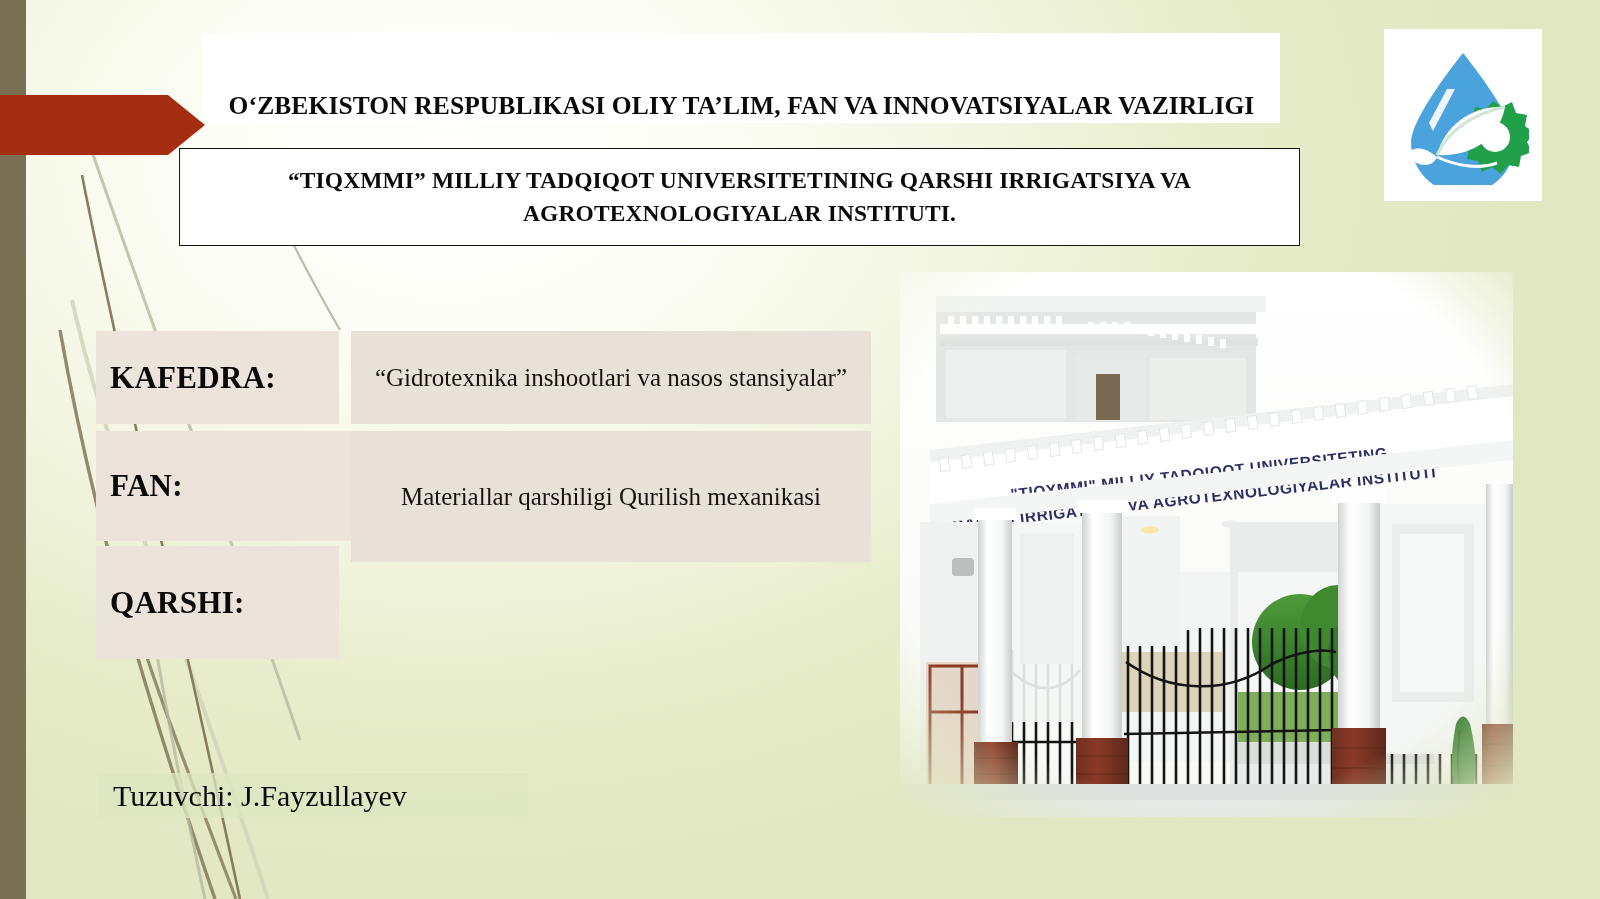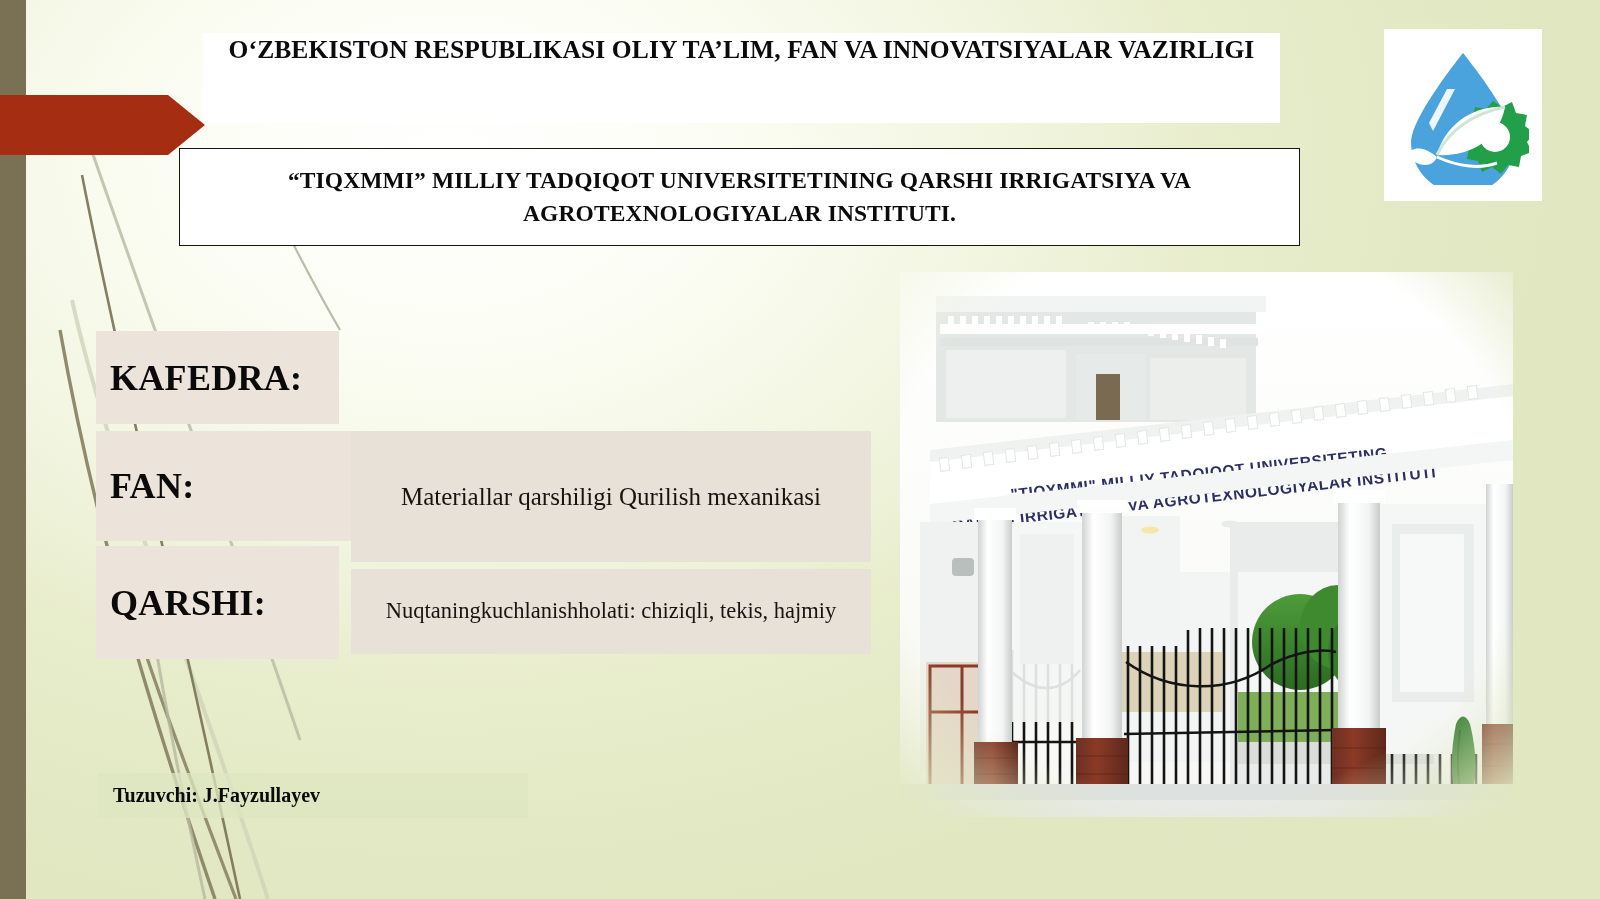--- a/index.html
+++ b/index.html
@@ -29,21 +29,21 @@
   .red-arrow{
     position:absolute;left:0;top:95px;width:205px;height:60px;
     background:#a52e12;
     -webkit-clip-path:polygon(0 0, 168px 0, 205px 30px, 168px 60px, 0 60px);
     clip-path:polygon(0 0, 168px 0, 205px 30px, 168px 60px, 0 60px);
   }
   
   .hdr1{
     position:absolute;left:203px;top:33px;width:1077px;height:90px;
     background:#ffffff;
-    display:flex;align-items:flex-start;justify-content:center;
+    display:flex;align-items:flex-end;justify-content:center;
     text-align:center;
     padding:0 14px;box-sizing:border-box;
   }
   .hdr1 span{
     font-size:25.5px;font-weight:bold;color:#0b0b0b;
     letter-spacing:.1px;line-height:1.35;
   }
   .hdr2{
     position:absolute;left:179px;top:148px;width:1121px;height:98px;
     background:#ffffff;border:1.6px solid #17150f;
@@ -62,21 +62,21 @@
     display:flex;align-items:center;justify-content:center;
   }
   
   .label-box{
     position:absolute;
     background:#ece3db;
     display:flex;align-items:center;
     padding-left:14px;box-sizing:border-box;
   }
   .label-box span{
-    font-size:36px;font-weight:bold;color:#0a0a0a;letter-spacing:.3px;
+    font-size:31px;font-weight:bold;color:#0a0a0a;letter-spacing:.3px;
   }
   .value-box{
     position:absolute;
     background:#e8e1d8;
     display:flex;align-items:center;justify-content:center;
     text-align:center;
     padding:6px 18px;box-sizing:border-box;
   }
   .value-box span{
     font-size:25px;color:#17140f;line-height:1.34;
@@ -90,21 +90,21 @@
   #lab-mavzu  {left:96px;top:546px;width:243px;height:113px;}
   #val-mavzu  {left:351px;top:569px;width:520px;height:85px;}
 
   
   .author{
     position:absolute;left:98px;top:773px;width:430px;height:45px;
     background:rgba(222,229,192,.75);
     display:flex;align-items:center;
     padding-left:15px;box-sizing:border-box;
   }
-  .author span{font-size:20px;font-weight:bold;color:#0a0a0a;}
+  .author span{font-size:30px;font-weight:normal;color:#0a0a0a;}
 
   
   .photo{
     position:absolute;left:900px;top:272px;width:613px;height:545px;
   }
   .photo svg{display:block;width:100%;height:100%;}
 </style>
 </head>
 <body>
 
@@ -146,33 +146,33 @@
       <path d="M108 62 C 76 60, 48 80, 40 110 C 74 112, 102 94, 108 62 Z" fill="#ffffff"></path>
       <path d="M40 110 C 52 84, 78 68, 108 62" stroke="#cfe6d5" stroke-width="3" fill="none"></path>
       <path d="M40 112 C 26 100, 14 102, 10 110 C 22 124, 36 122, 40 112 Z" fill="#ffffff"></path>
       <path d="M40 112 C 62 122, 84 124, 100 118" stroke="#ffffff" stroke-width="3" fill="none"></path>
     </svg>
   </div>
 
   <div class="label-box" id="lab-kafedra">
     <span>KAFEDRA:</span>
   </div>
+  <div class="value-box v1" id="val-kafedra">
+    <span>“Gidrotexnika inshootlari va nasos stansiyalar”</span>
+  </div>
 
   <div class="label-box" id="lab-fan">
     <span>FAN:</span>
   </div>
   <div class="value-box v2" id="val-fan">
     <span>Materiallar qarshiligi Qurilish mexanikasi</span>
   </div>
 
   <div class="label-box" id="lab-mavzu">
     <span>QARSHI:</span>
-  </div>
-  <div class="value-box v3" id="val-mavzu">
-    <span>Nuqtaningkuchlanishholati: chiziqli, tekis, hajmiy</span>
   </div>
 
   <div class="author">
     <span>Tuzuvchi:  J.Fayzullayev</span>
   </div>
 
   <div class="photo">
     <svg viewBox="0 0 613 545" preserveAspectRatio="none">
       <defs>
         <linearGradient id="skyg" x1="0" y1="0" x2="0" y2="1">

